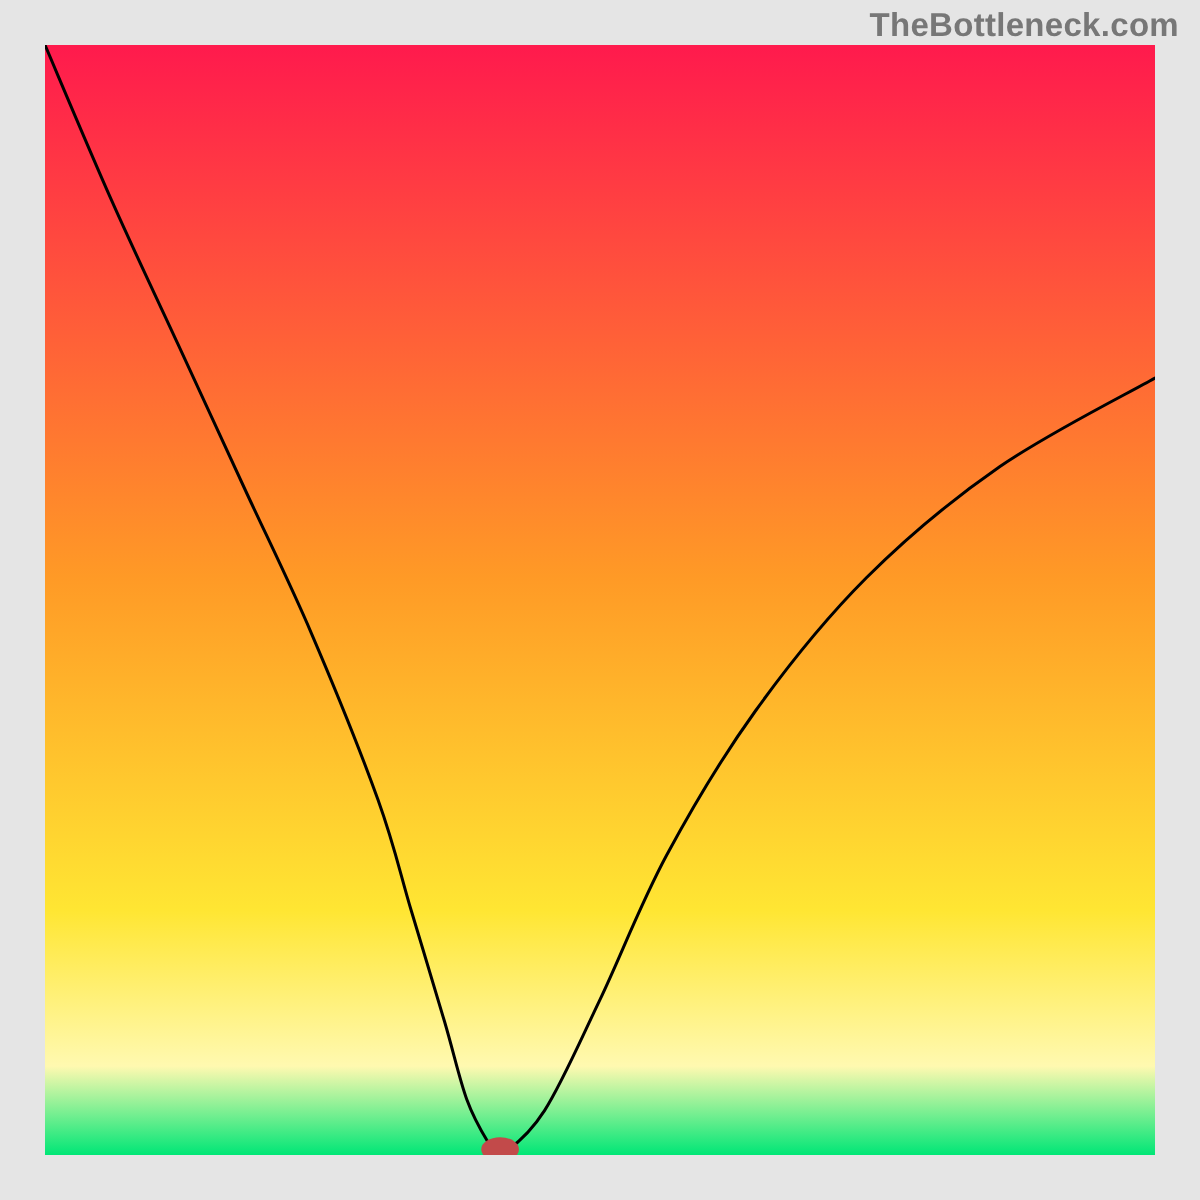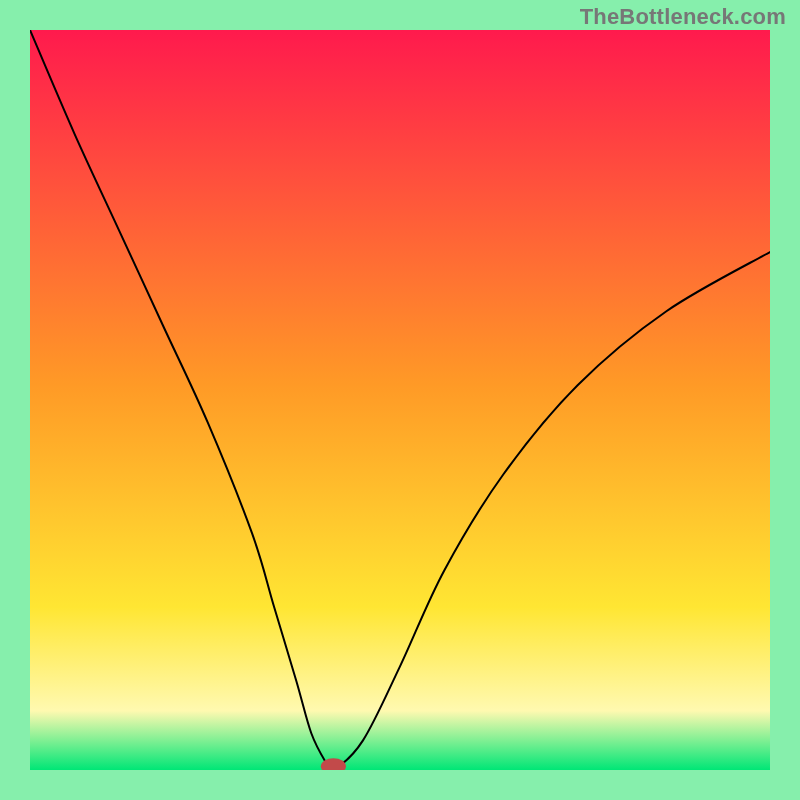--- a/index.html
+++ b/index.html
@@ -10,21 +10,21 @@
     background: #000;
     overflow: hidden;
     font-family: Arial, Helvetica, sans-serif;
   }
   .frame {
     position: absolute;
     top: 0;
     left: 0;
     width: 800px;
     height: 800px;
-    background: #86efac;
+    background: #e5e5e5;
   }
   .plot-wrap {
     position: absolute;
     top: 30px;
     left: 30px;
     width: 740px;
     height: 740px;
     overflow: hidden;
   }
   .plot {

